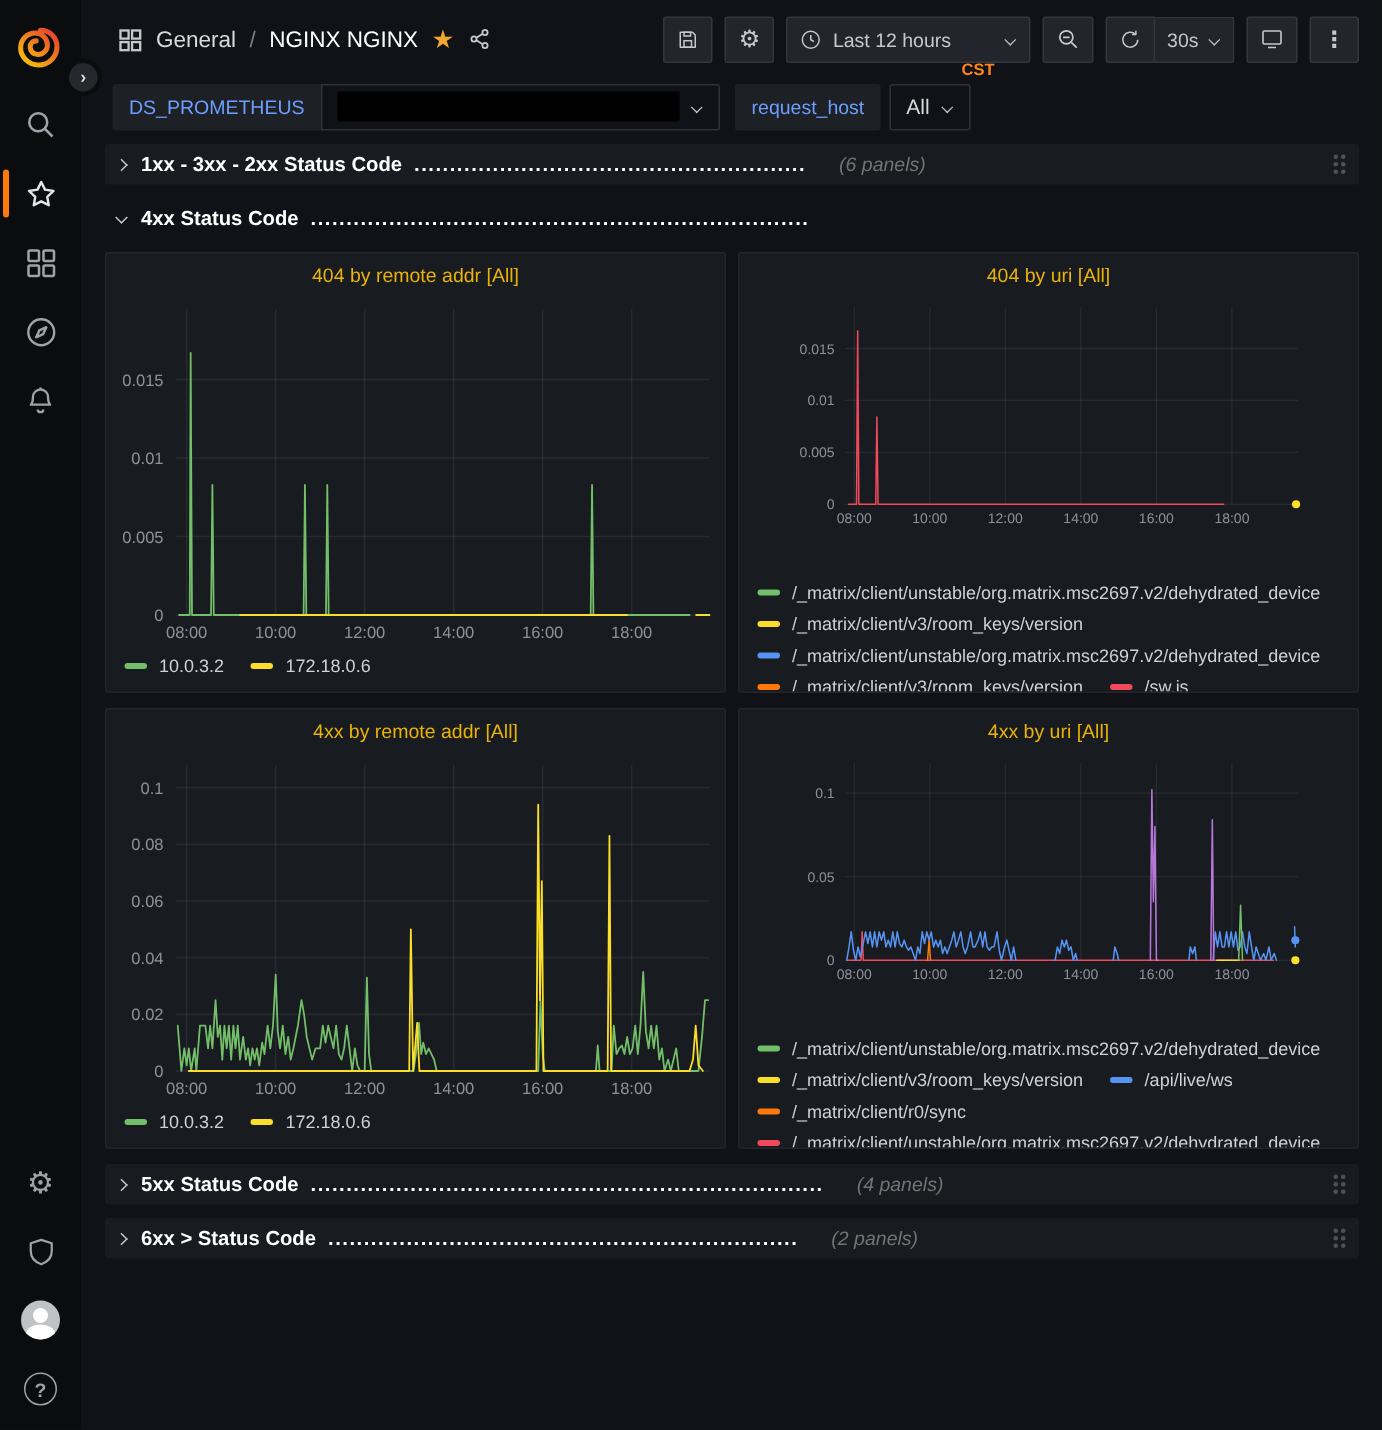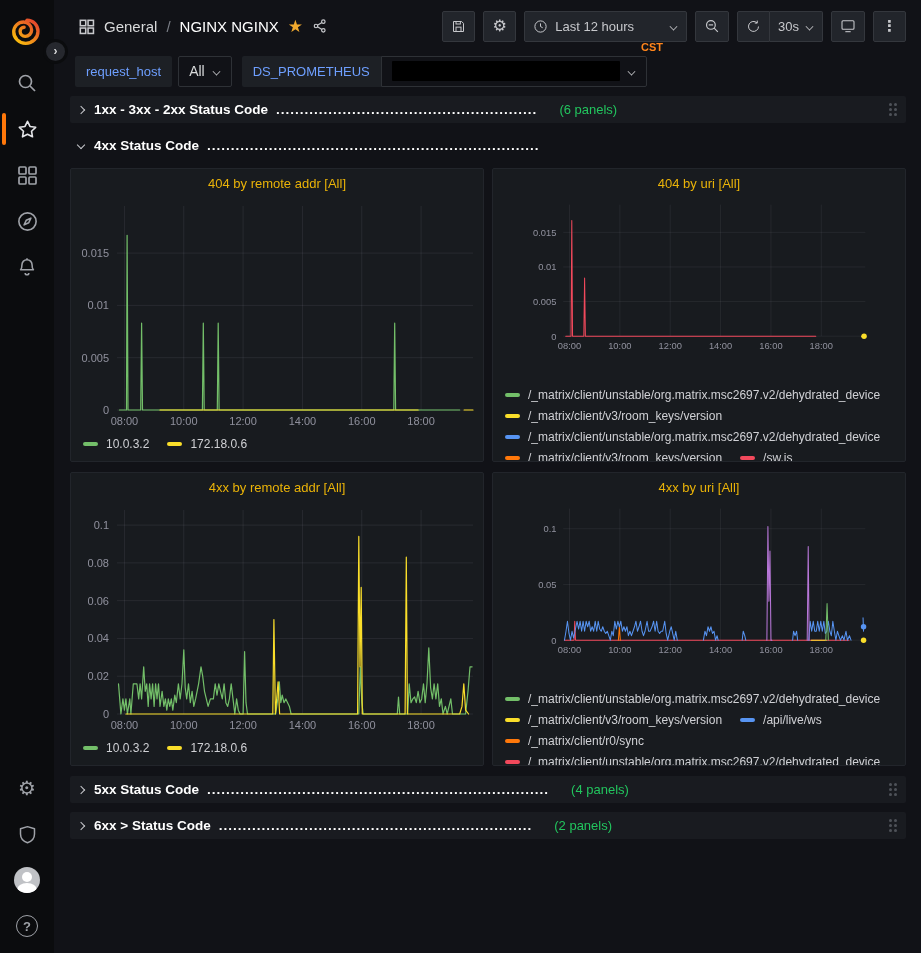--- a/index.html
+++ b/index.html
@@ -64,21 +64,21 @@
 
   
   .dash { padding:6px 15px 0 16px; }
   .row-header { height:27px; display:flex; align-items:center; gap:8px; padding:0 9px 0 6px;
     cursor:pointer; margin-bottom:9px; border-radius:2px; }
   .row-header.collapsed { background:#191b20; }
   .row-header.expanded { background:transparent; margin-top:2px; }
   .row-title { font-size:13.5px; font-weight:bold; color:#ffffff; white-space:nowrap; }
   .row-leader { font-size:13.5px; font-weight:bold; color:#ffffff; letter-spacing:1px; white-space:nowrap;
     overflow:hidden; }
-  .row-count { font-size:13px; color:#22c55e; margin-left:14px; white-space:nowrap; }
+  .row-count { font-size:13px; font-style:italic; color:#737373; margin-left:14px; white-space:nowrap; }
   .row-chevron { width:10px; height:10px; position:relative; flex:none; }
   .row-chevron.right::before { content:""; position:absolute; left:2px; top:2px; width:5px; height:5px;
     border-right:1.8px solid #c7c8cc; border-top:1.8px solid #c7c8cc; transform:rotate(45deg); }
   .row-chevron.down::before { content:""; position:absolute; left:2px; top:1px; width:5px; height:5px;
     border-right:1.8px solid #c7c8cc; border-bottom:1.8px solid #c7c8cc; transform:rotate(45deg); }
   .drag-handle { margin-left:auto; display:grid; grid-template-columns:3px 3px; gap:2px; opacity:.55; cursor:grab; }
   .drag-handle i { width:3px; height:3px; background:#7b7f87; border-radius:50%; }
 
   .panel-grid { display:grid; grid-template-columns:1fr 1fr; gap:8px; margin-bottom:10px; }
   .panel { background:#181b1f; border:1px solid #22252b; border-radius:2px; height:294px;
@@ -231,31 +231,31 @@
         </svg>
       </div>
       <div class="tool-btn">
         <span class="tool-glyph" style="font-size:15px;font-weight:bold">⋮</span>
       </div>
     </div>
   </header>
 
   <div class="submenu">
     <div class="var-group">
+      <span class="var-label">DS_PROMETHEUS</span>
+      <span class="var-value" style="width:266px">
+        <span class="redacted"></span>
+        <span class="caret" style="margin-left:auto"></span>
+      </span>
+    </div>
+    <div class="var-group">
       <span class="var-label" style="border-radius:2px;background:#1d2025">request_host</span>
       <span class="var-value" style="margin-left:6px;border-radius:2px">
         <span>All</span>
         <span class="caret"></span>
-      </span>
-    </div>
-    <div class="var-group">
-      <span class="var-label">DS_PROMETHEUS</span>
-      <span class="var-value" style="width:266px">
-        <span class="redacted"></span>
-        <span class="caret" style="margin-left:auto"></span>
       </span>
     </div>
   </div>
 
   <div class="dash">
 
     <div class="row-header collapsed">
       <span class="row-chevron right"></span>
       <span class="row-title">1xx - 3xx - 2xx Status Code</span>
       <span class="row-leader">.......................................................</span>

